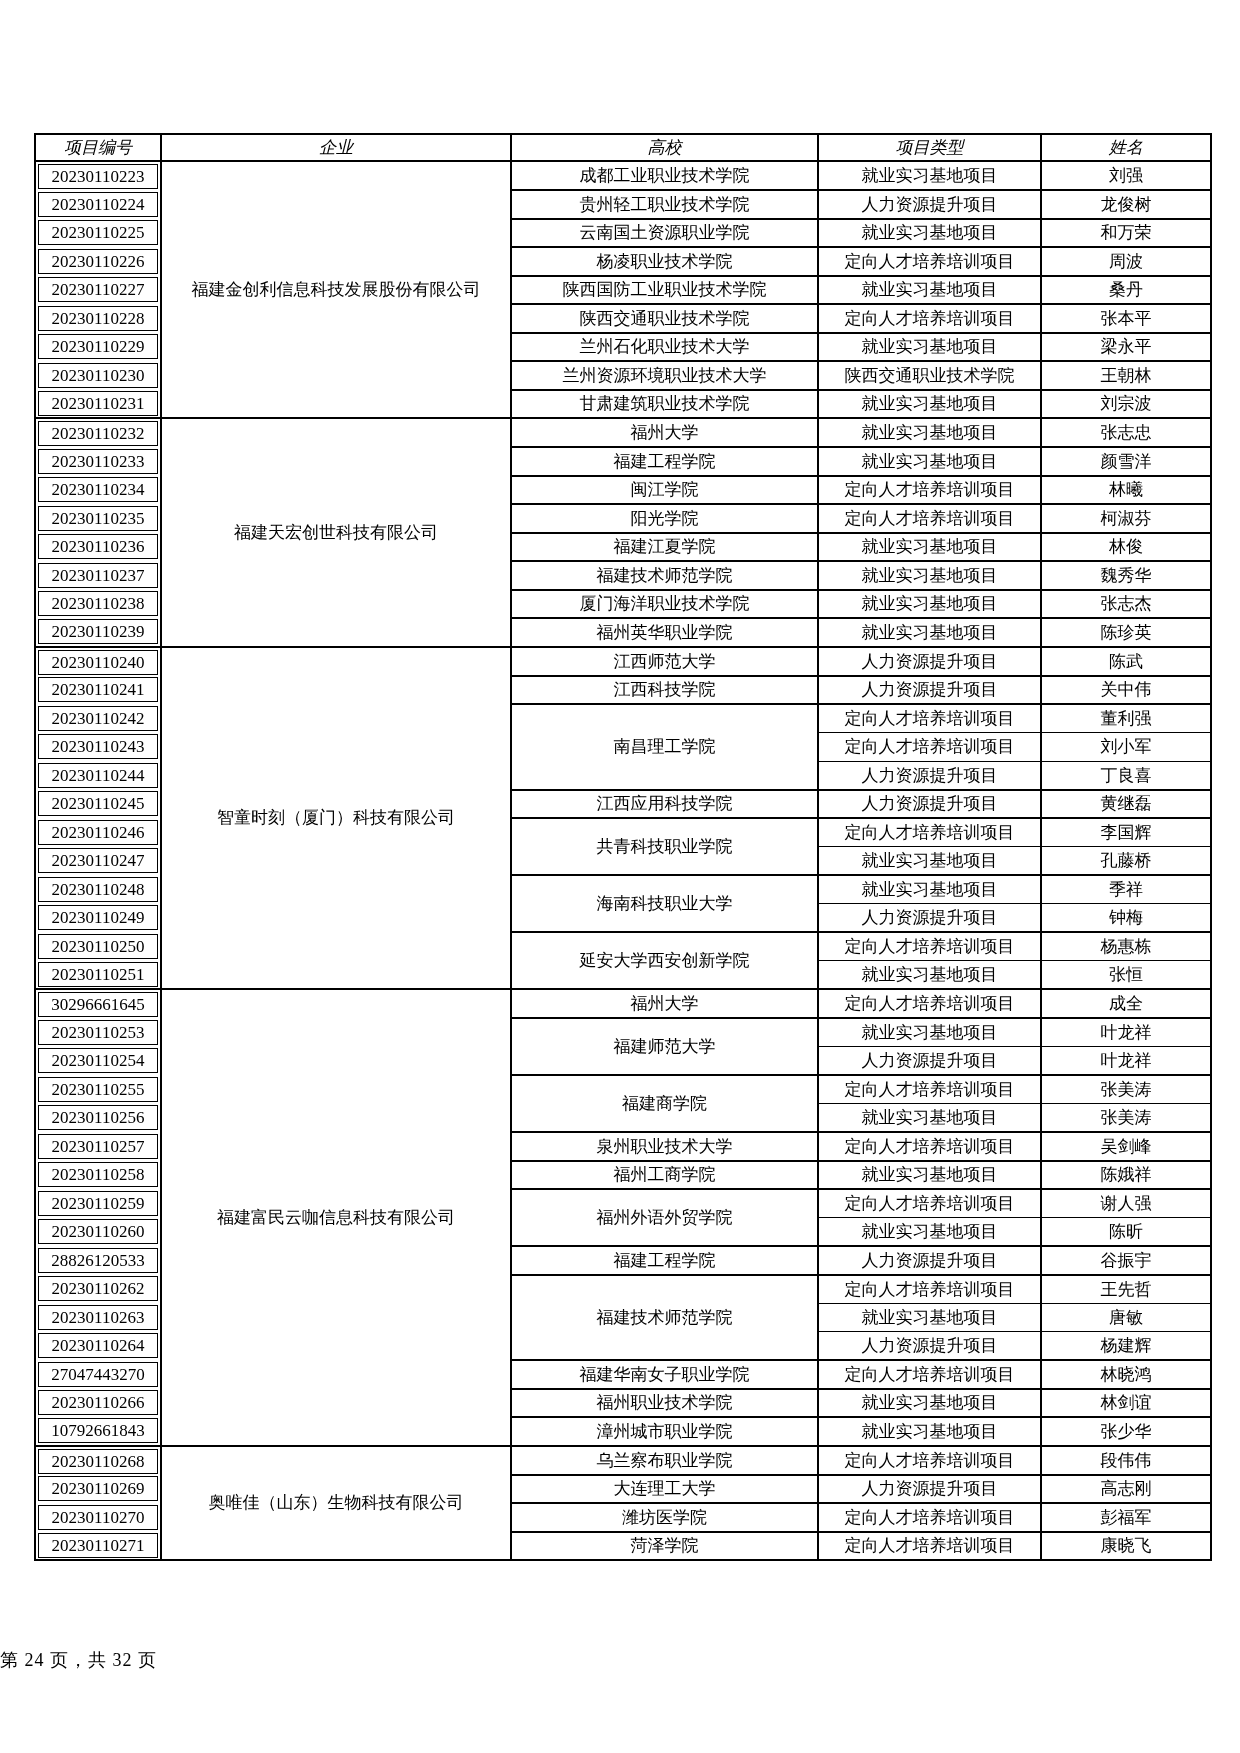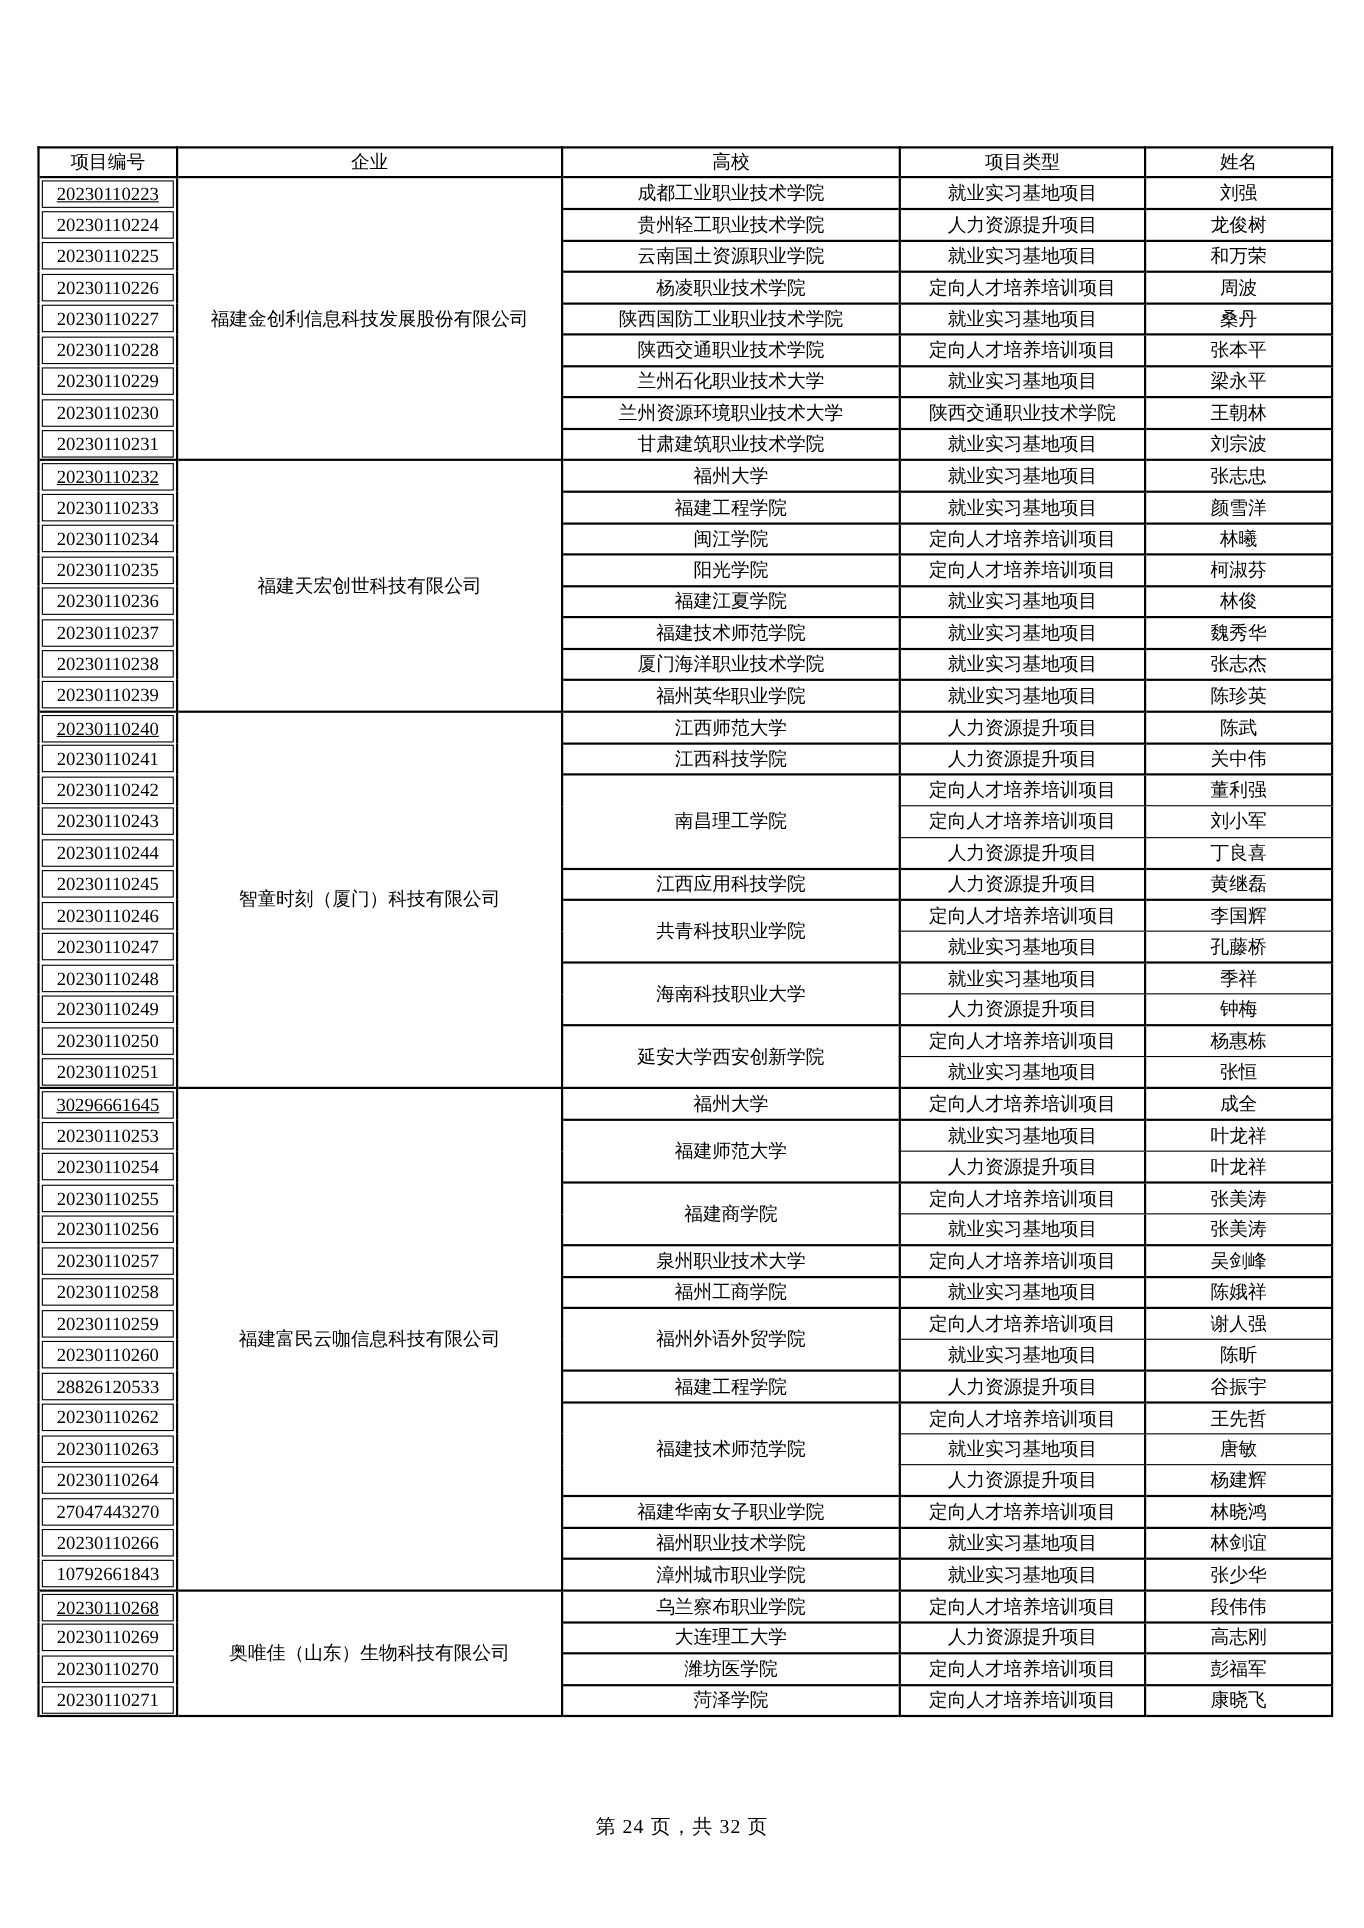--- a/index.html
+++ b/index.html
@@ -28,42 +28,41 @@
     text-align: center;
     vertical-align: middle;
     white-space: nowrap;
     overflow: hidden;
     padding: 0 2px;
     border-left: 2px solid #000;
     border-right: 2px solid #000;
     border-top: 2px solid #000;
     border-bottom: none;
   }
-  .sheet-table thead tr { height: 27px; }
+  .sheet-table thead tr { height: 27px; font-style: italic; }
   .sheet-table tbody tr { height: 28.5px; }
   
   .sheet-table td.cell-id { border-top: none; padding: 0 2px; }
   .sheet-table tr.group-start td.cell-id { border-top: 2px solid #000; }
   .id-box {
     display: block;
     border: 1px solid #000;
     margin: 1px 0;
     line-height: 23px;
     height: 25px;
   }
-  tr.group-start td.cell-id .id-box { margin-top: 2px; text-decoration: underline; }
+  tr.group-start td.cell-id .id-box { margin-top: 2px; }
   
   .sheet-table tr.row-cont td.cell-type,
   .sheet-table tr.row-cont td.cell-name { border-top: 1px solid #000; }
   .page-footer {
     position: absolute;
     left: 0;
     top: 1648px;
     width: 1240px;
-    text-align: center;
     font-size: 18px;
     letter-spacing: 1px;
   }
 </style>
 </head>
 <body>
 
 <table class="sheet-table">
   <colgroup>
     <col style="width:126px">

